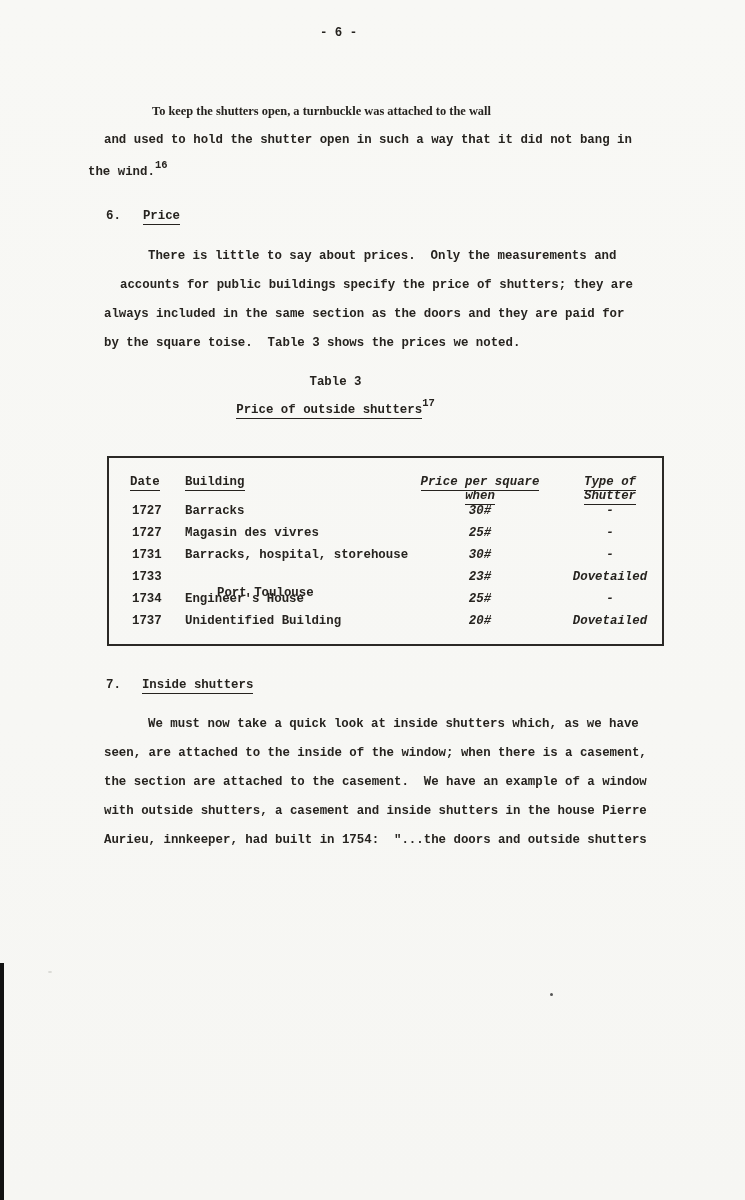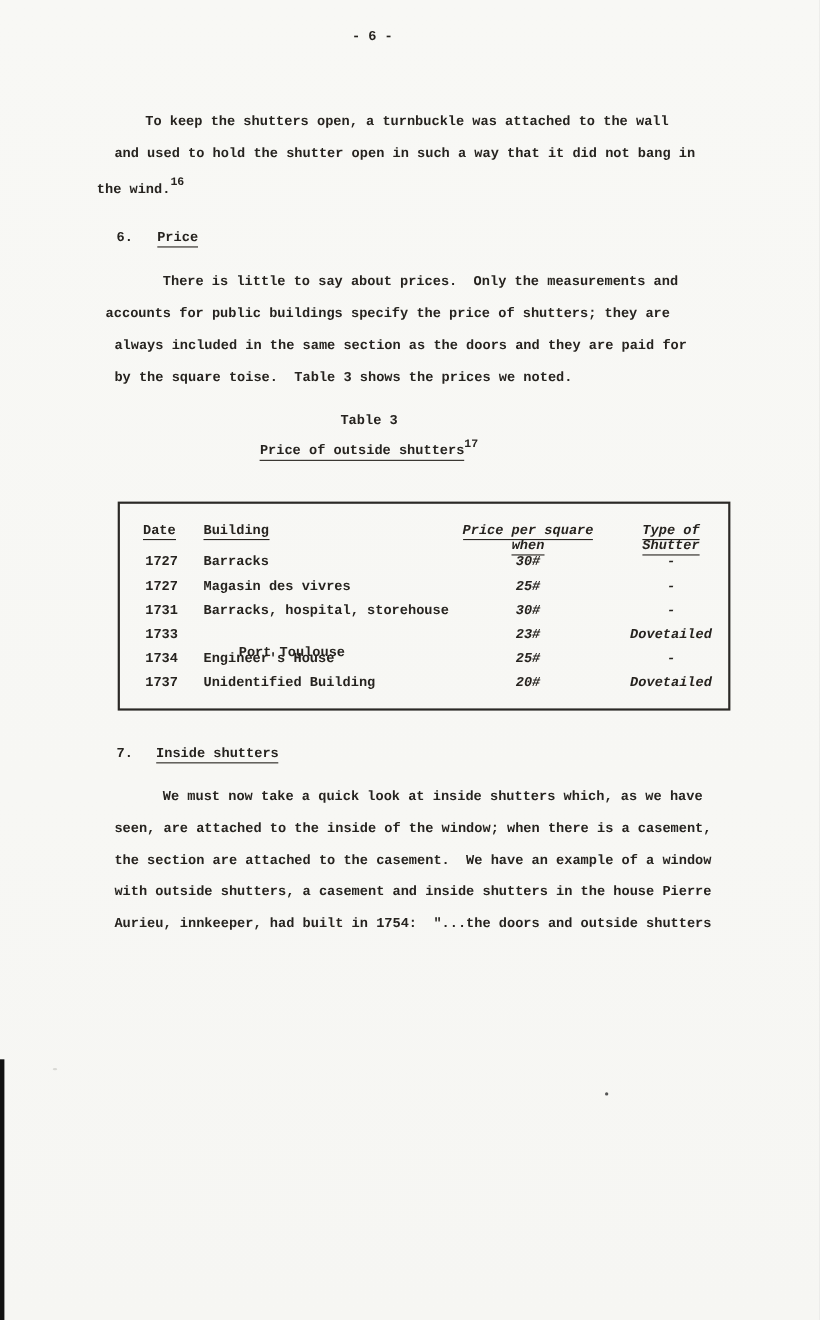--- a/index.html
+++ b/index.html
@@ -30,29 +30,29 @@
   .speck{position:absolute;border-radius:50%;}
 </style>
 </head>
 <body>
 
 <div class="page">
 
   <div class="abs center-line" style="top:26px;margin-left:-34px;">- 6 -</div>
 
   <div>
-    <div class="abs" style="top:104px;left:132px;">To keep the shutters open, a turnbuckle was attached to the wall</div>
+    <div class="abs" style="top:104px;left:152px;font-family:Liberation Serif, serif;">To keep the shutters open, a turnbuckle was attached to the wall</div>
     <div class="abs" style="top:133px;left:104px;">and used to hold the shutter open in such a way that it did not bang in</div>
     <div class="abs" style="top:165px;left:88px;"><span>the wind.</span><span class="sup">16</span></div>
   </div>
 
   <div>
     <div class="abs" style="top:209px;left:106px;"><span>6.</span><span style="display:inline-block;width:22px;"></span><span class="u">Price</span></div>
     <div class="abs" style="top:249px;left:148px;">There is little to say about prices.  Only the measurements and</div>
-    <div class="abs" style="top:278px;left:96px;">accounts for public buildings specify the price of shutters; they are</div>
+    <div class="abs" style="top:278px;left:120px;">accounts for public buildings specify the price of shutters; they are</div>
     <div class="abs" style="top:307px;left:104px;">always included in the same section as the doors and they are paid for</div>
     <div class="abs" style="top:336px;left:104px;">by the square toise.  Table 3 shows the prices we noted.</div>
   </div>
 
   <div>
     <div class="abs center-line" style="top:375px;margin-left:-37px;">Table 3</div>
     <div class="abs center-line" style="top:403px;margin-left:-37px;"><span class="u">Price of outside shutters</span><span class="sup">17</span></div>
   </div>
 
   <div class="table-box">

